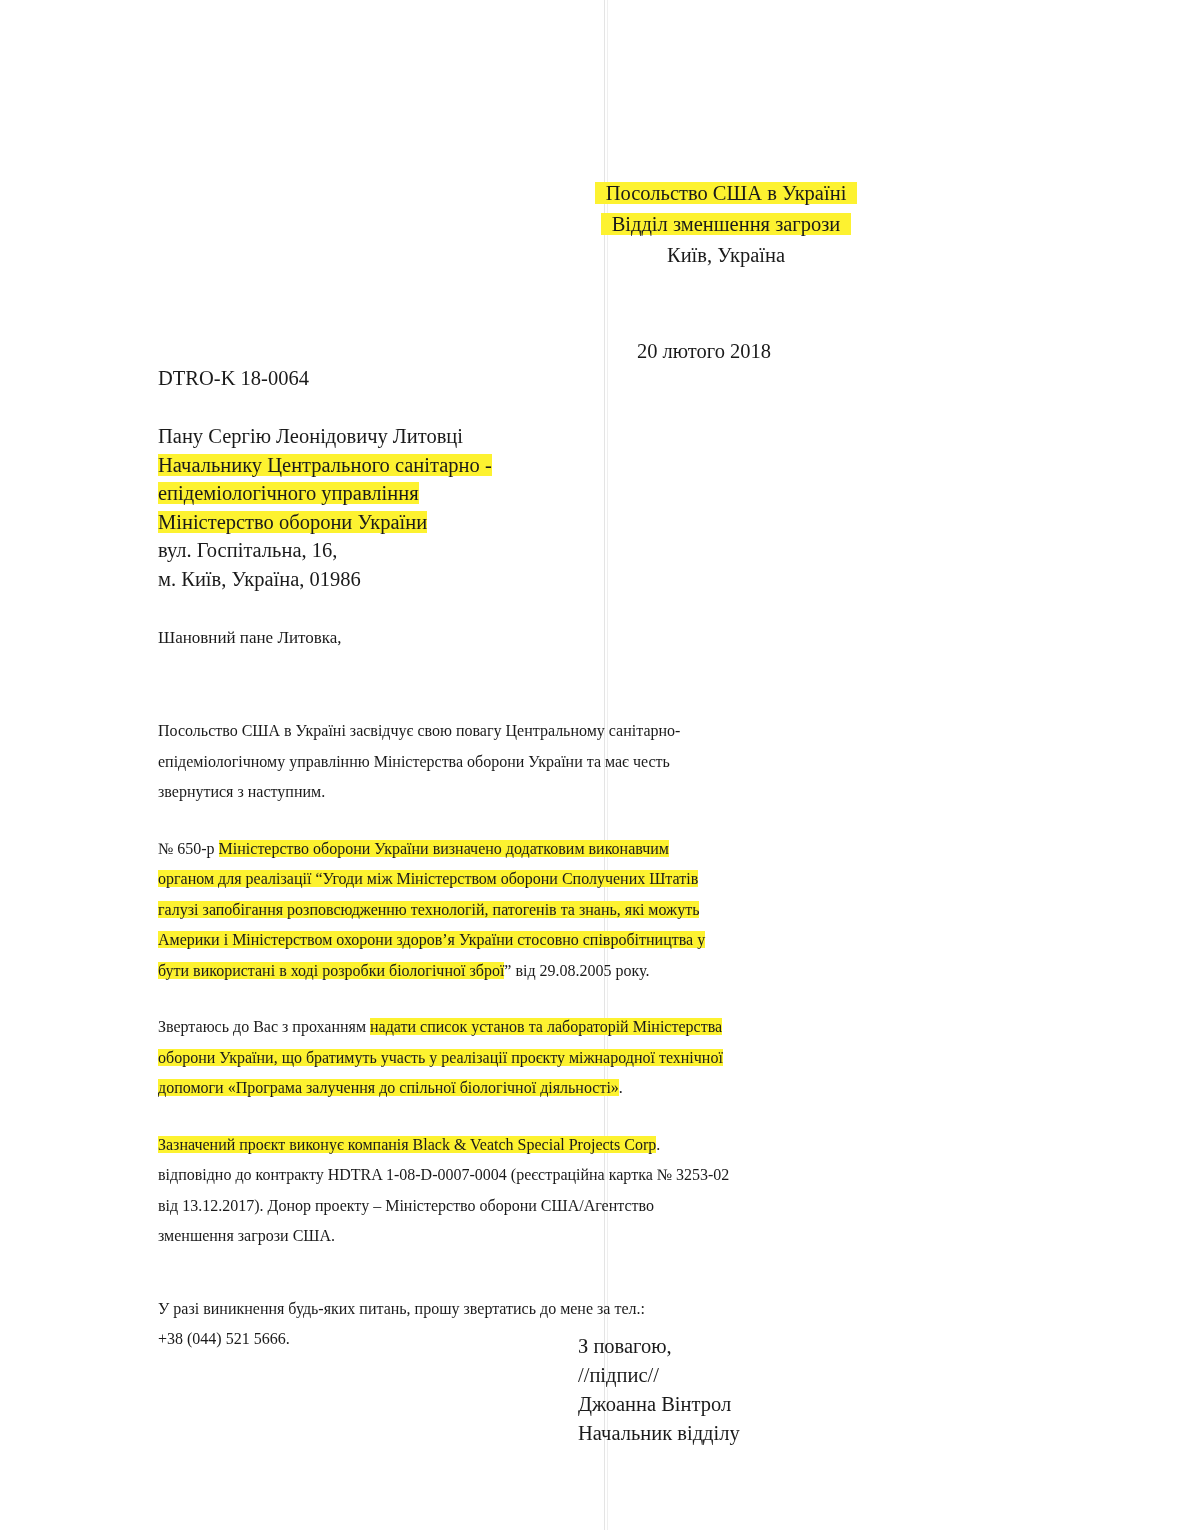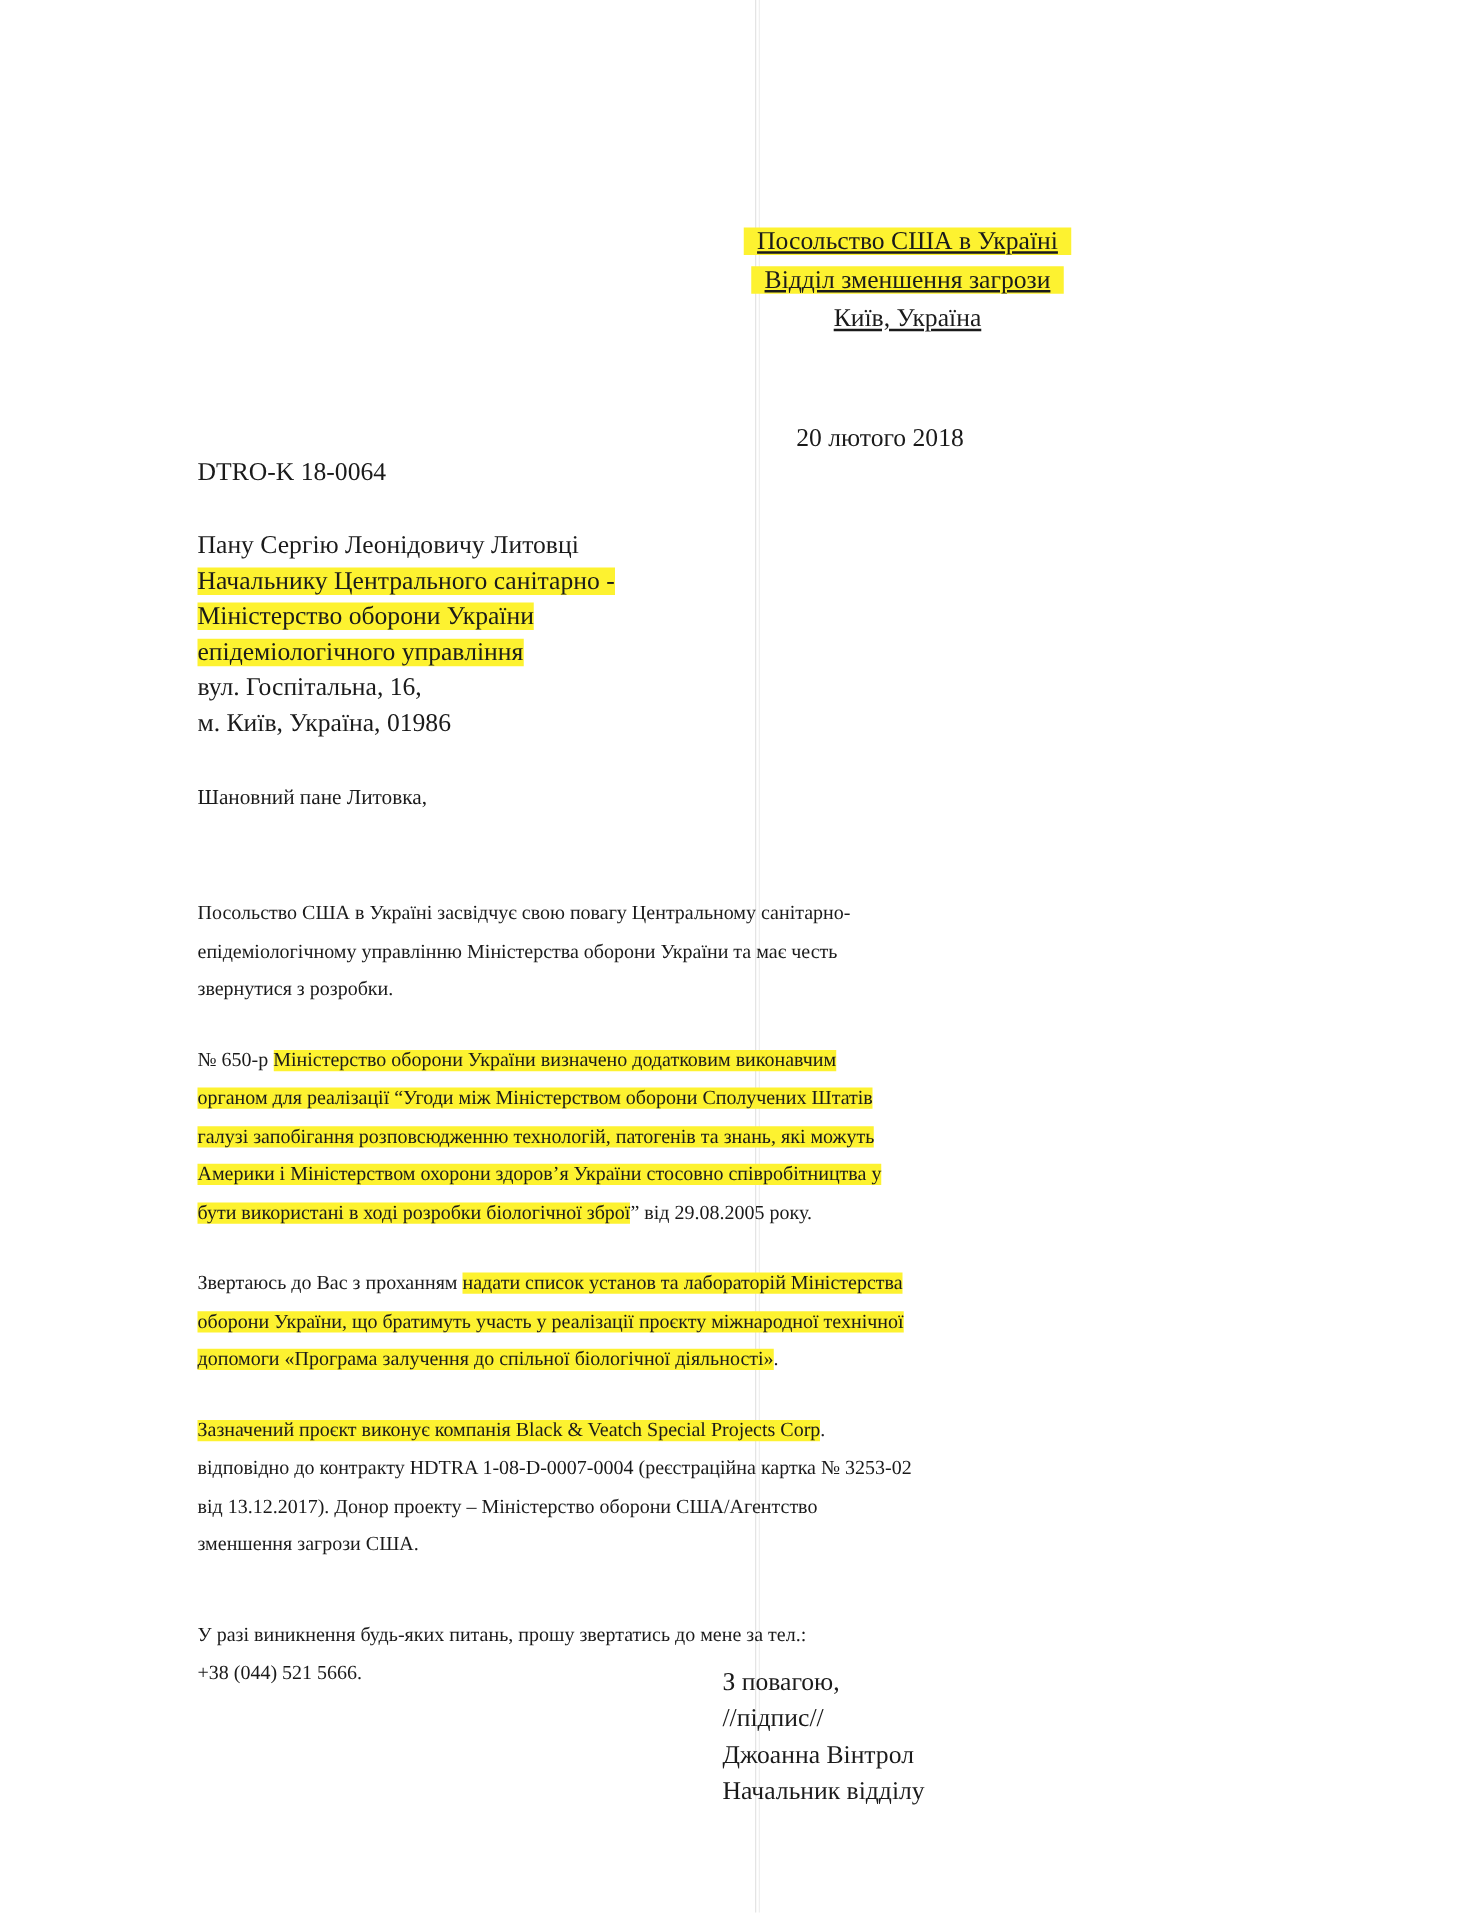--- a/index.html
+++ b/index.html
@@ -50,21 +50,20 @@
     text-align: center;
     font-size: 20.5px;
     line-height: 31px;
   }
   .letterhead .ln {
     display: block;
   }
   .letterhead .ln span.hl,
   .letterhead .ln span.plain {
     padding: 0 11px;
-    text-decoration: underline;
   }
   .letterhead-inner {
     display: inline-block;
     text-align: center;
     transform: translateX(136px);
   }
 
   .date-line {
     position: absolute;
     top: 340px;
@@ -147,34 +146,34 @@
 
   <div class="date-line">
     <span class="inner">20 лютого 2018</span>
   </div>
 
   <div class="ref-no">DTRO-K 18-0064</div>
 
   <div class="addressee">
     <span class="ln">Пану Сергію Леонідовичу Литовці</span>
     <span class="ln"><span class="hl">Начальнику Центрального санітарно -</span></span>
+    <span class="ln"><span class="hl">епідеміологічного управління</span></span>
     <span class="ln"><span class="hl">Міністерство оборони України</span></span>
-    <span class="ln"><span class="hl">епідеміологічного управління</span></span>
     <span class="ln">вул. Госпітальна, 16,</span>
     <span class="ln">м. Київ, Україна, 01986</span>
   </div>
 
   <div class="salutation">Шановний пане Литовка,</div>
 
   <div class="body-text">
 
     <p class="para">
       <span class="ln">Посольство США в Україні засвідчує свою повагу Центральному санітарно-</span>
       <span class="ln">епідеміологічному управлінню Міністерства оборони України та має честь</span>
-      <span class="ln">звернутися з розробки.</span>
+      <span class="ln">звернутися з наступним.</span>
     </p>
 
     <p class="para">
       <span class="ln"><span>№ 650-р </span><span class="hl">Міністерство оборони України визначено додатковим виконавчим</span></span>
       <span class="ln"><span class="hl">органом для реалізації “Угоди між Міністерством оборони Сполучених Штатів</span></span>
       <span class="ln"><span class="hl">галузі запобігання розповсюдженню технологій, патогенів та знань, які можуть</span></span>
       <span class="ln"><span class="hl">Америки і Міністерством охорони здоров’я України стосовно співробітництва у</span></span>
       <span class="ln"><span class="hl">бути використані в ході розробки біологічної зброї</span><span>” від 29.08.2005 року.</span></span>
     </p>
 

